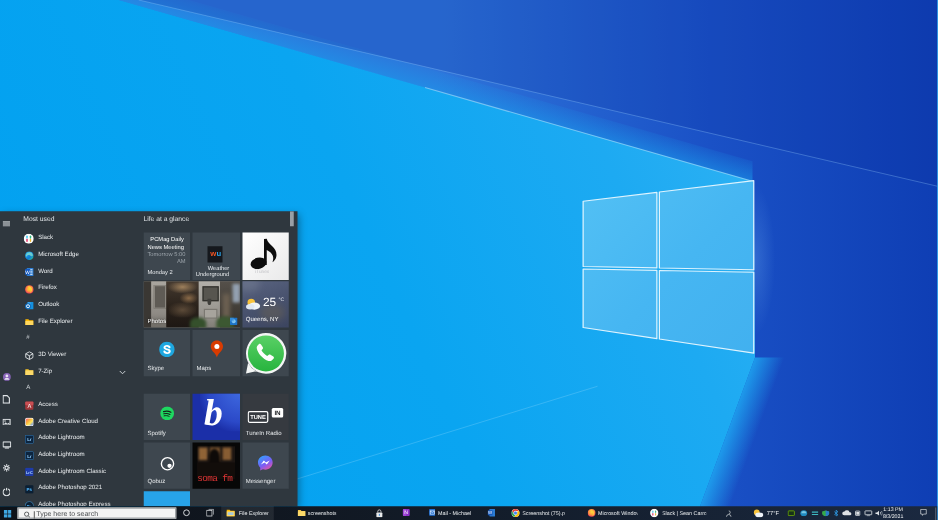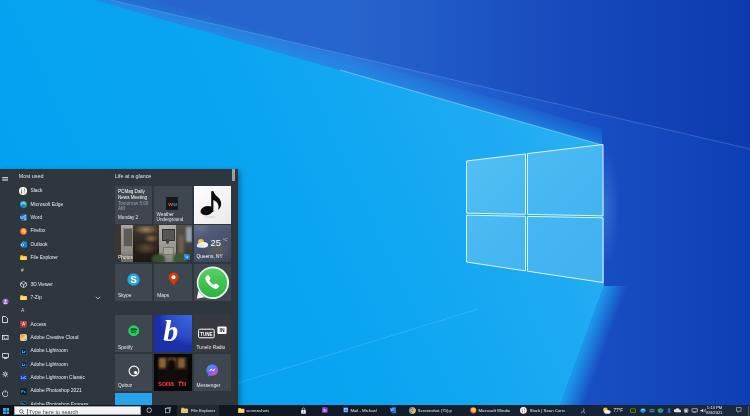--- a/index.html
+++ b/index.html
@@ -1,19 +1,19 @@
 <!DOCTYPE html>
 <html><head>
 <meta charset="utf-8">
 <style>
   html,body{margin:0;padding:0;}
   body{width:750px;height:416px;overflow:hidden;font-family:"Liberation Sans",sans-serif;}
   #scene{position:absolute;left:0;top:0;width:750px;height:416px;overflow:hidden;background:#00a2f1;}
   .abs{position:absolute;}
-  .lbl{position:absolute;color:#e9ecee;white-space:nowrap;}
+  .lbl{position:absolute;color:#e9ecee;white-space:nowrap;text-align:right;}
 </style>
 </head>
 <body>
 <div id="scene">
 
 <svg class="abs" style="left:0;top:0" width="750" height="416" viewBox="0 0 750 416">
   <defs>
     <linearGradient id="liteg" x1="0" y1="416" x2="600" y2="140" gradientUnits="userSpaceOnUse">
       <stop offset="0" stop-color="#00a0f0"></stop>
       <stop offset="0.55" stop-color="#0aa5f1"></stop>
@@ -372,21 +372,21 @@
       <div class="lbl" style="left:3px;top:29.4px;font-size:4.8px;">Qobuz</div>
     </div>
 
     <div class="abs" style="left:154.3px;top:185.3px;width:37.4px;height:37.2px;background:#070707;overflow:hidden;">
       <div class="abs" style="left:3.5px;top:3px;width:30.5px;height:26px;background:#1b1512;"></div>
       <div class="abs" style="left:5px;top:4.5px;width:7px;height:10px;background:#8f6336;filter:blur(1px);"></div>
       <div class="abs" style="left:14px;top:4px;width:8px;height:11px;background:#7d5630;filter:blur(1px);"></div>
       <div class="abs" style="left:24px;top:4.5px;width:7px;height:10px;background:#875d33;filter:blur(1px);"></div>
       <div class="abs" style="left:13px;top:5px;width:9px;height:14px;background:#0e0a08;border-radius:50% 50% 0 0;filter:blur(1px);"></div>
       <div class="abs" style="left:4px;top:16px;width:30px;height:13px;background:#120d0a;"></div>
-      <div class="lbl" style="left:3.5px;top:26.5px;font-size:7.5px;color:#e03535;font-weight:bold;font-family:'Liberation Mono',monospace;letter-spacing:-0.5px;">soma fm</div>
+      <div class="lbl" style="left:3.5px;top:26.5px;font-size:7.5px;color:#e03535;font-weight:normal;font-family:'Liberation Mono',monospace;letter-spacing:-0.5px;">soma fm</div>
     </div>
 
     <div class="abs" style="left:193.6px;top:185.3px;width:37.4px;height:37.2px;background:#3e474f;">
       <svg class="abs" style="left:12.5px;top:10.5px" width="12.5" height="12.5" viewBox="0 0 13 13">
         <defs>
               <linearGradient id="msg1" x1="0.2" y1="0" x2="0.8" y2="1">
                 <stop offset="0" stop-color="#31a0ff"></stop>
                 <stop offset="0.55" stop-color="#7b5df5"></stop>
                 <stop offset="1" stop-color="#f2529c"></stop>
               </linearGradient>

